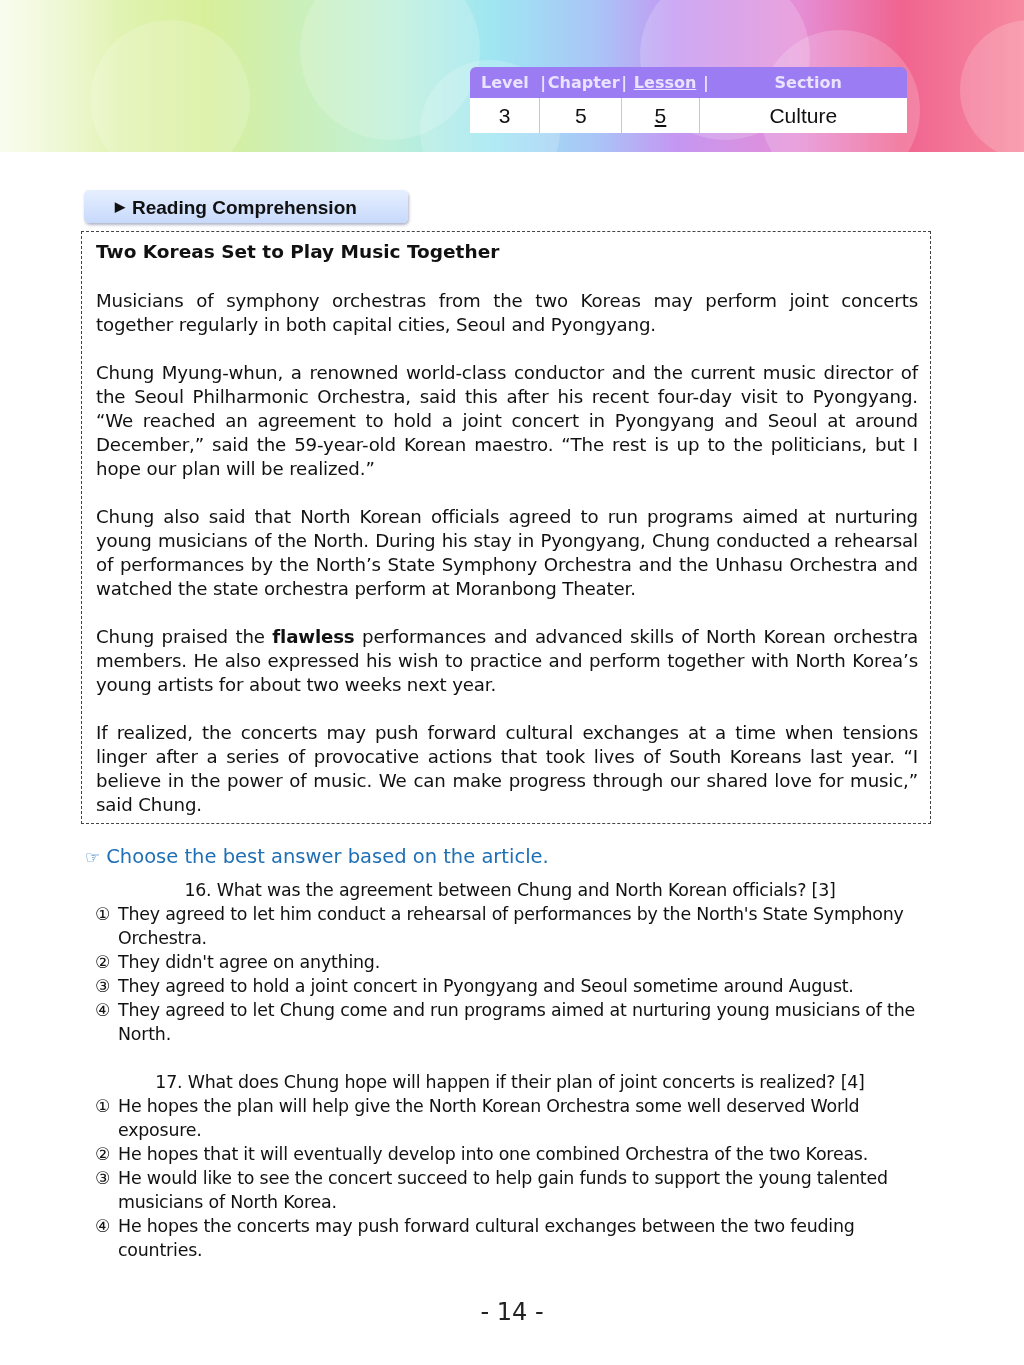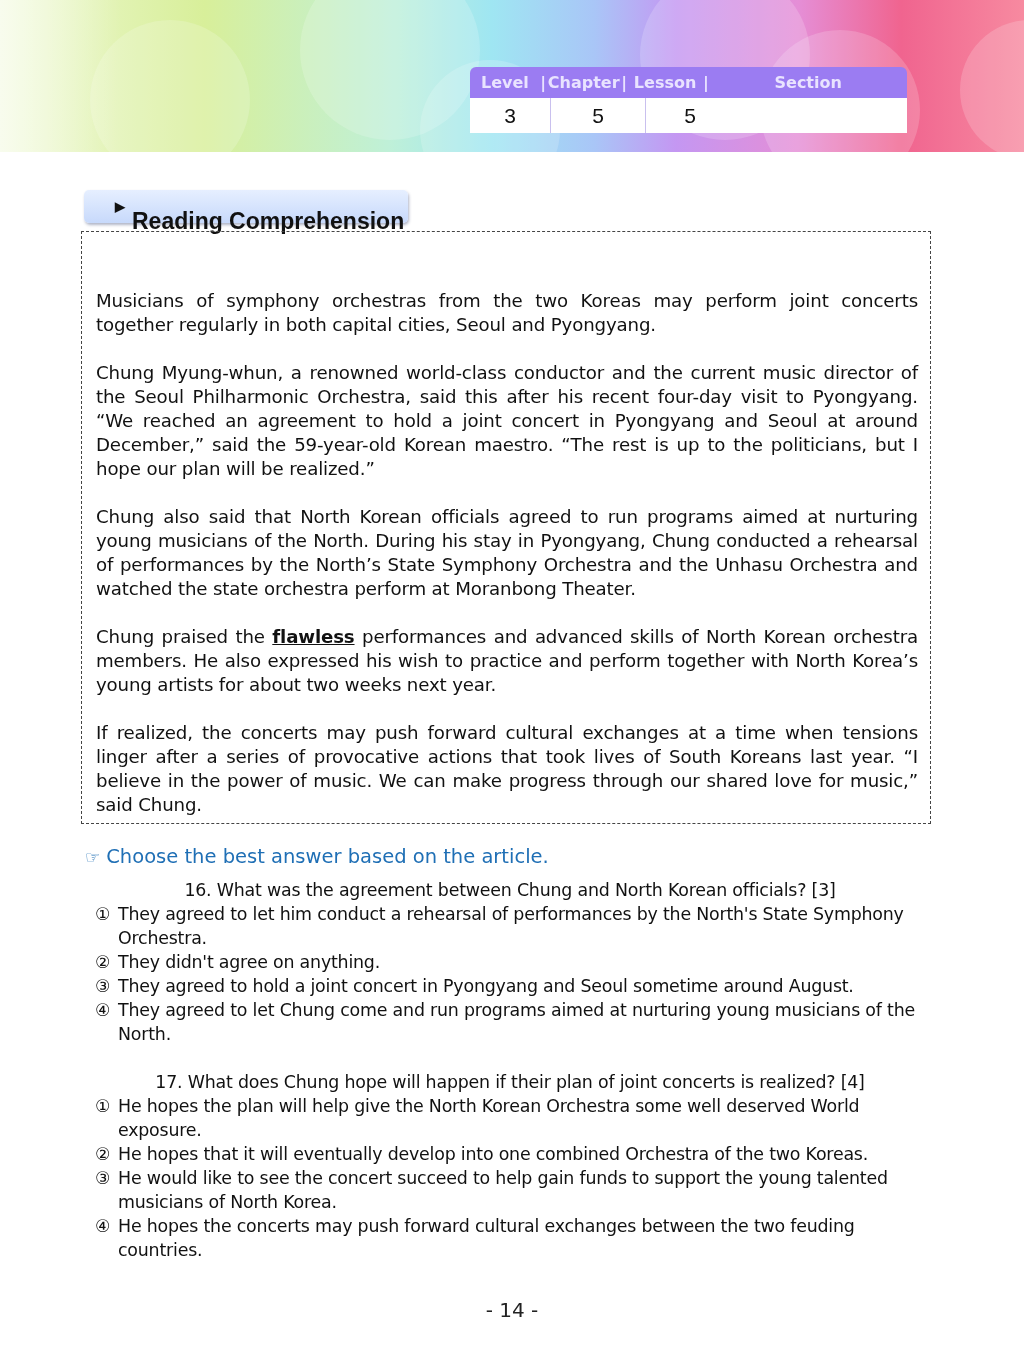--- a/index.html
+++ b/index.html
@@ -17,53 +17,53 @@
     color: #7b22a8; letter-spacing: 0.2px; font-family: "DejaVu Sans", sans-serif; }
 
   .info-table { position: absolute; left: 470px; top: 67px; width: 437px; height: 66px;
     border-radius: 6px 6px 0 0; overflow: hidden; }
   .info-head { display: flex; height: 31px; background: #9b7cf2; align-items: center; }
   .info-head span { color: #e9e3ff; font-size: 16px; font-weight: bold; text-align: center;
     font-family: "DejaVu Sans", sans-serif; }
   .sep { color: #e9e3ff; font-size: 16px; width: 8px; text-align:center; }
   .info-body { display: flex; height: 35px; background: #ffffff; align-items: center; }
   .info-body span { font-size: 21px; text-align: center; color: #111; font-family: "Liberation Sans", sans-serif; }
-  .c1 { width: 82px; } .c2 { width: 87px; } .c3 { width: 88px; } .c4 { width: 240px; }
+  .c1 { width: 82px; } .c2 { width: 87px; } .c3 { width: 88px; text-decoration: underline; } .c4 { width: 240px; }
   .info-body .cell { border-right: 1px solid #c9c0ee; height: 35px; line-height: 35px; }
   .info-body .cell:last-child { border-right: none; }
 
   .section-tab { position: absolute; left: 84px; top: 190px; width: 324px; height: 33px;
     background: linear-gradient(180deg, #e6efff 0%, #c7d9fb 100%);
     border-radius: 5px; box-shadow: 1px 2px 3px rgba(80,90,130,0.45); }
-  .section-tab span { position:absolute; left: 31px; top: 18px; font-family: "Liberation Sans", sans-serif;
-    font-weight: bold; font-size: 23px; color: #111; }
+  .section-tab span { position:absolute; left: 31px; top: 7px; font-family: "Liberation Sans", sans-serif;
+    font-weight: bold; font-size: 19px; color: #111; }
   .section-tab .tri { position:absolute; left: 31px; top: 9px; font-size: 13px; }
   .section-tab .lbl { left: 48px; }
 
   .article { position: absolute; left: 81px; top: 231px; width: 850px; height: 593px;
     border: 1.5px dashed #444; box-sizing: border-box; }
   .article-title { position: absolute; left: 14px; top: 9px; font-weight: bold; font-size: 18.5px; }
   .article-body { position: absolute; left: 14px; top: 57px; width: 822px; font-size: 18.2px;
     line-height: 24px; text-align: justify; letter-spacing: -0.15px; }
   .article-body p { margin: 0 0 24px 0; }
-  .kw { font-weight: bold; text-decoration: underline; }
+  .kw { font-weight: bold; }
 
   .instruction { position: absolute; left: 85px; top: 845px; font-size: 19.5px; color: #1f6fb5; }
   .instruction .hand { font-size: 17px; margin-right: 6px; }
 
   .questions { position: absolute; left: 95px; top: 878px; width: 830px; font-size: 17.4px;
     line-height: 24px; letter-spacing: -0.2px; }
   .q { margin: 0; text-align: center; }
   .opt { display: flex; margin: 0; }
   .opt .num { width: 23px; flex: none; }
   .opt .txt { flex: 1; }
   .qblock { margin-bottom: 24px; }
 
   .page-num { position: absolute; left: 0; width: 1024px; top: 1298px; text-align: center;
-    font-size: 20px; color: #222; }
+    font-size: 24px; color: #222; }
 </style>
 </head>
 <body>
 
 <div class="banner">
   <div class="bubble" style="left:90px;top:20px;width:160px;height:160px;"></div>
   <div class="bubble" style="left:300px;top:-40px;width:180px;height:180px;"></div>
   <div class="bubble" style="left:420px;top:60px;width:140px;height:140px;"></div>
   <div class="bubble" style="left:640px;top:-30px;width:170px;height:170px;"></div>
   <div class="bubble" style="left:760px;top:30px;width:160px;height:160px;"></div>
@@ -78,30 +78,32 @@
       <span class="c2">Chapter</span>
       <span class="sep">|</span>
       <span class="c3">Lesson</span>
       <span class="sep">|</span>
       <span class="c4" style="width:232px">Section</span>
     </div>
     <div class="info-body">
       <span class="cell c1" style="width:80px">3</span>
       <span class="cell c2" style="width:94px">5</span>
       <span class="cell c3" style="width:88px">5</span>
+      <span class="cell c4">Culture</span>
     </div>
   </div>
 </div>
 
 <div class="section-tab">
   <span class="tri">▶</span>
   <span class="lbl">Reading Comprehension</span>
 </div>
 
 <div class="article">
+  <div class="article-title">Two Koreas Set to Play Music Together</div>
   <div class="article-body">
     <p>Musicians of symphony orchestras from the two Koreas may perform joint concerts together regularly in both capital cities, Seoul and Pyongyang.</p>
     <p>Chung Myung-whun, a renowned world-class conductor and the current music director of the Seoul Philharmonic Orchestra, said this after his recent four-day visit to Pyongyang. “We reached an agreement to hold a joint concert in Pyongyang and Seoul at around December,” said the 59-year-old Korean maestro. “The rest is up to the politicians, but I hope our plan will be realized.”</p>
     <p>Chung also said that North Korean officials agreed to run programs aimed at nurturing young musicians of the North. During his stay in Pyongyang, Chung conducted a rehearsal of performances by the North’s State Symphony Orchestra and the Unhasu Orchestra and watched the state orchestra perform at Moranbong Theater.</p>
     <p><span>Chung praised the </span><span class="kw">flawless</span><span> performances and advanced skills of North Korean orchestra members. He also expressed his wish to practice and perform together with North Korea’s young artists for about two weeks next year.</span></p>
     <p>If realized, the concerts may push forward cultural exchanges at a time when tensions linger after a series of provocative actions that took lives of South Koreans last year. “I believe in the power of music. We can make progress through our shared love for music,” said Chung.</p>
   </div>
 </div>
 
 <div class="instruction">

